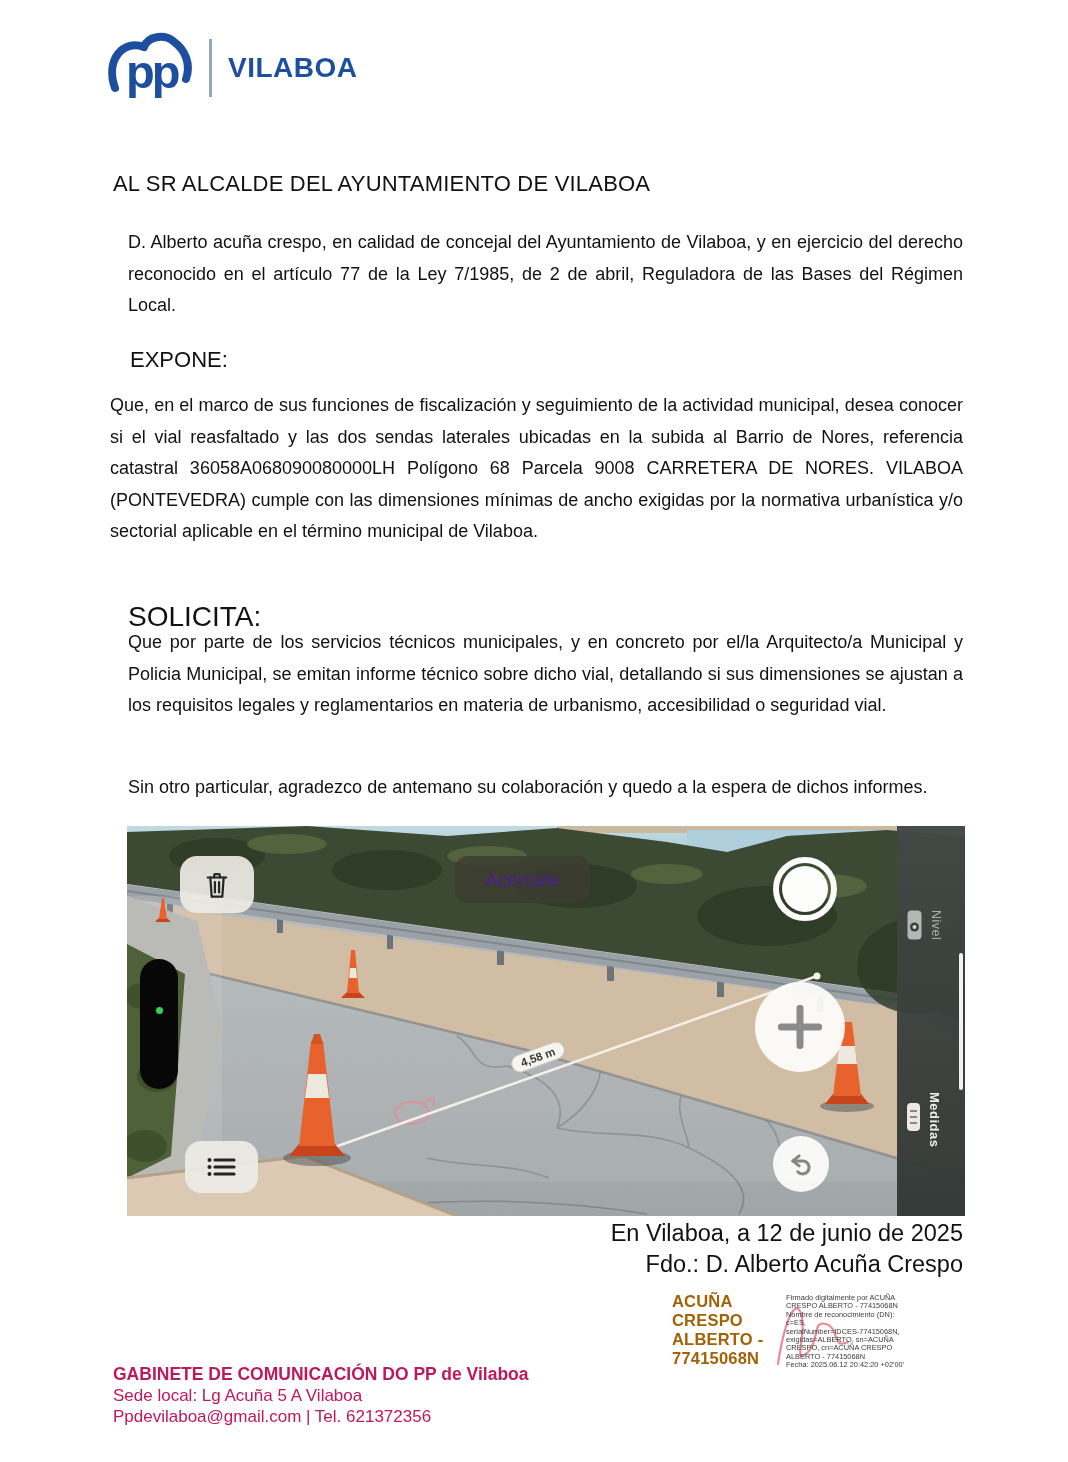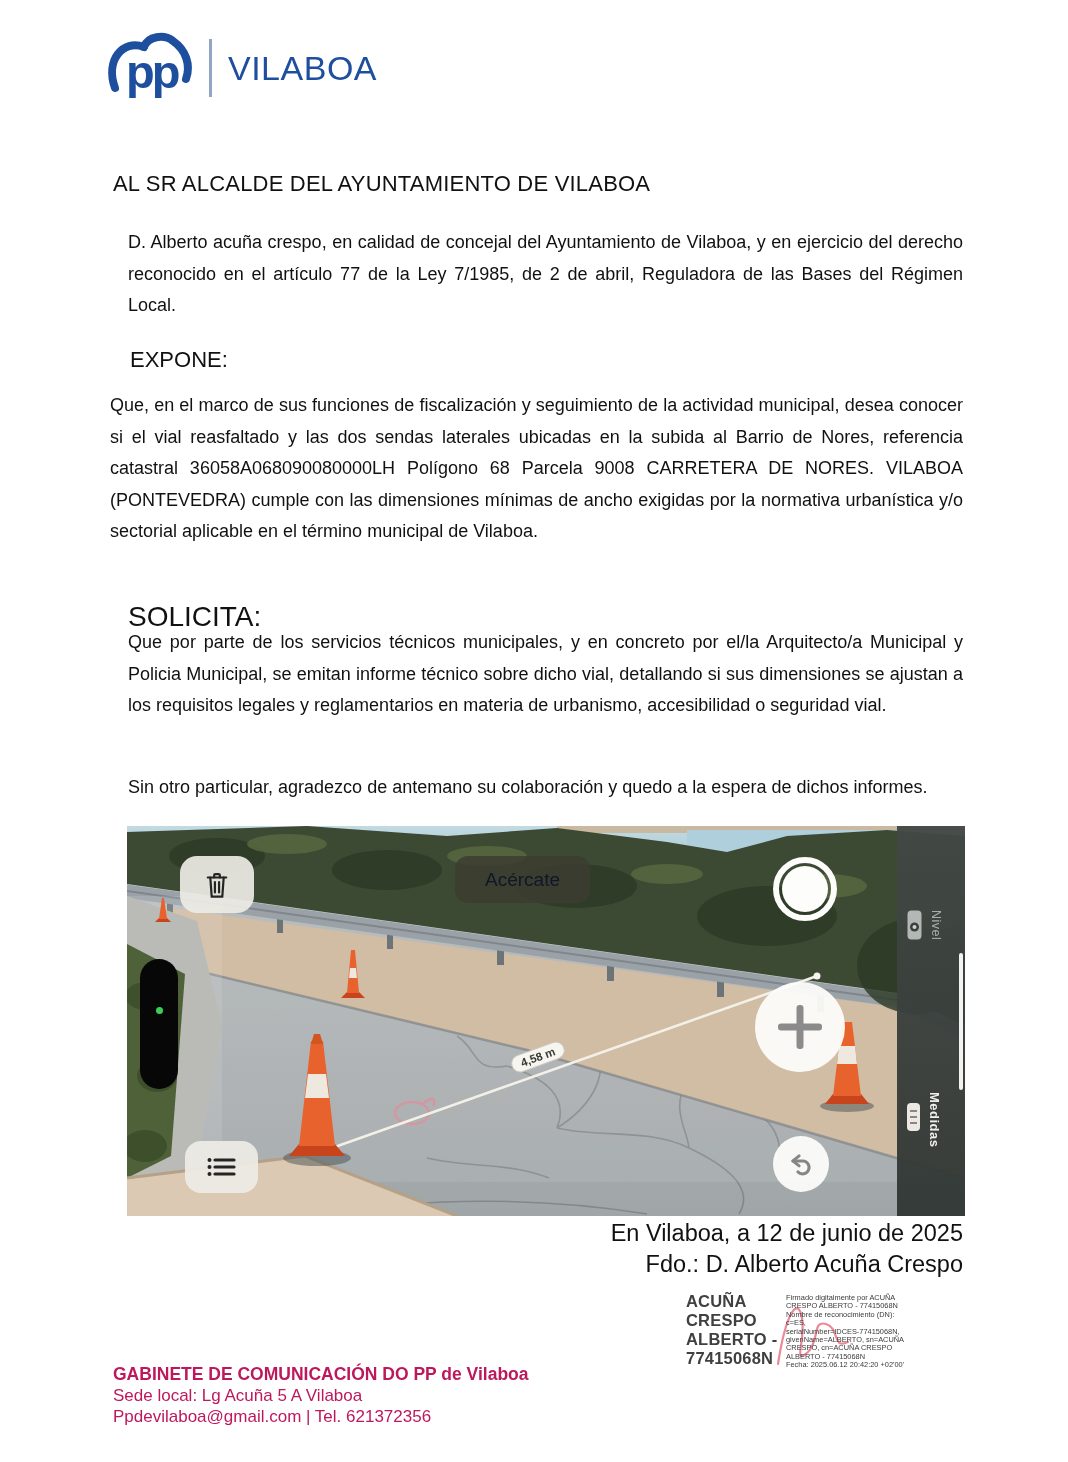--- a/index.html
+++ b/index.html
@@ -7,36 +7,36 @@
     position:relative;width:1068px;height:1462px;background:#ffffff;
     font-family:"Liberation Sans","DejaVu Sans",sans-serif;color:#111;
     overflow:hidden;margin:0 auto;
   }
   
   .logo{position:absolute;left:103px;top:30px;display:flex;align-items:center;height:76px;}
   .pp-mark{position:relative;width:94px;height:74px;text-align:center;}
   .pp-mark svg{position:absolute;left:0;top:0;}
   .pp-letters{position:absolute;left:23px;top:13px;font-size:47px;font-weight:bold;color:#1d4f9e;letter-spacing:-3px;}
   .logo-divider{width:3px;height:58px;background:#93a5c4;margin:0 16px 0 12px;}
-  .logo-brand{font-size:34px;font-weight:normal;color:#1d4f9e;letter-spacing:.5px;}
+  .logo-brand{font-size:28px;font-weight:bold;color:#1d4f9e;letter-spacing:.5px;}
   
   .doc-heading{position:absolute;left:113px;top:171px;width:850px;font-size:22px;letter-spacing:.2px;}
   .para{position:absolute;text-align:justify;font-size:18px;line-height:31.5px;}
   .p-intro{left:128px;top:227px;width:835px;}
   .h-expone{position:absolute;left:130px;top:347px;font-size:22px;text-align:center;}
   .p-expone{left:110px;top:390px;width:853px;}
   .h-solicita{position:absolute;left:128px;top:601px;font-size:28px;}
   .p-solicita{left:128px;top:627px;width:835px;}
   .p-closing{left:128px;top:772px;width:835px;}
   
   .photo{position:absolute;left:127px;top:826px;width:838px;height:390px;overflow:hidden;background:#9aa0a3;}
   .photo svg.scene{position:absolute;left:0;top:0;}
   .ui{position:absolute;}
   .btn-trash{left:53px;top:30px;width:74px;height:57px;border-radius:17px;background:rgba(238,236,230,.92);display:flex;align-items:center;justify-content:center;}
-  .hint-pill{left:328px;top:30px;width:135px;height:47px;border-radius:13px;background:rgba(60,60,48,.82);color:#0f172a;font-size:19px;display:flex;align-items:center;justify-content:center;}
+  .hint-pill{left:328px;top:30px;width:135px;height:47px;border-radius:13px;background:rgba(60,60,48,.82);color:#4c1d95;font-size:19px;display:flex;align-items:center;justify-content:center;}
   .shutter{left:646px;top:31px;width:64px;height:64px;border-radius:50%;border:6px solid #fcfcfa;box-sizing:border-box;}
   .shutter .inner{position:absolute;inset:3px;border-radius:50%;background:#fdfdfb;}
   .island{left:13px;top:133px;width:38px;height:130px;border-radius:19px;background:#070707;}
   .island .cam-dot{position:absolute;left:16px;top:48px;width:7px;height:7px;border-radius:50%;background:#3ad058;}
   .btn-plus{left:628px;top:156px;width:90px;height:90px;border-radius:50%;background:rgba(252,252,250,.95);}
   .btn-plus::before,.btn-plus::after{content:"";position:absolute;left:50%;top:50%;background:#8b8b8b;border-radius:3px;transform:translate(-50%,-50%);}
   .btn-plus::before{width:44px;height:7px;}
   .btn-plus::after{width:7px;height:44px;}
   .btn-undo{left:646px;top:310px;width:56px;height:56px;border-radius:50%;background:rgba(252,252,250,.95);display:flex;align-items:center;justify-content:center;}
   .btn-list{left:58px;top:315px;width:73px;height:52px;border-radius:16px;background:rgba(238,236,230,.92);display:flex;align-items:center;justify-content:center;}
@@ -48,21 +48,21 @@
   .sidebar{right:0;top:0;width:68px;height:390px;background:linear-gradient(180deg,rgba(66,72,69,.96),rgba(49,55,52,.96));}
   .mode-nivel-icon{position:absolute;left:10px;top:84px;}
   .lbl-nivel{position:absolute;left:32px;top:84px;writing-mode:vertical-rl;color:#a9aeac;font-size:12.5px;letter-spacing:.5px;}
   .mode-slider{position:absolute;right:2px;top:127px;width:4px;height:137px;border-radius:2px;background:#f2f3f1;}
   .measure-mode-pill{position:absolute;left:10px;top:277px;width:13px;height:28px;border-radius:4px;background:#ece9e4;}
   .measure-mode-pill i{position:absolute;left:3px;right:3px;height:1.5px;background:#8a877f;}
   .lbl-medidas{position:absolute;left:30px;top:266px;writing-mode:vertical-rl;color:#f0efec;font-size:13px;font-weight:bold;letter-spacing:.5px;}
   
   .signoff{position:absolute;left:500px;top:1218px;width:463px;text-align:right;font-size:23.5px;line-height:31px;}
   .sig-row{position:absolute;left:672px;top:1290px;width:300px;height:86px;}
-  .sig-name{position:absolute;left:14px;top:2px;width:118px;font-size:16.5px;line-height:19px;color:#404040;font-weight:bold;letter-spacing:.2px;}
+  .sig-name{position:absolute;left:0;top:2px;width:118px;font-size:16.5px;line-height:19px;color:#a16207;font-weight:bold;letter-spacing:.2px;}
   .sig-squiggle{position:absolute;left:96px;top:0;}
   .sig-details{position:absolute;left:114px;top:4px;width:180px;font-size:7.4px;line-height:8.4px;color:#3a3a3a;}
   .footer{position:absolute;left:113px;top:1364px;width:600px;color:#be185d;font-size:17px;line-height:21px;}
   .footer .f-bold{font-weight:bold;font-size:17.5px;}
 </style>
 </head>
 <body>
 
 <div class="page">
 
@@ -285,21 +285,21 @@
     </div>
     <svg class="sig-squiggle" width="90" height="84" viewBox="0 0 90 84">
       <path d="M10,74 C18,22 30,6 34,28 C38,50 24,76 40,62 C52,50 44,30 58,34 C72,38 64,60 80,52" fill="none" stroke="#e46176" stroke-width="2.2" opacity="0.75" stroke-linecap="round"></path>
     </svg>
     <div class="sig-details">
       <div>Firmado digitalmente por ACUÑA</div>
       <div>CRESPO ALBERTO - 77415068N</div>
       <div>Nombre de reconocimiento (DN):</div>
       <div>c=ES,</div>
       <div>serialNumber=IDCES-77415068N,</div>
-      <div>givenName=ALBERTO, sn=ACUÑA</div>
+      <div>exigidas=ALBERTO, sn=ACUÑA</div>
       <div>CRESPO, cn=ACUÑA CRESPO</div>
       <div>ALBERTO - 77415068N</div>
       <div>Fecha: 2025.06.12 20:42:20 +02'00'</div>
     </div>
   </div>
 
   <div class="footer">
     <div class="f-bold">GABINETE DE COMUNICACIÓN DO PP de Vilaboa</div>
     <div>Sede local: Lg Acuña 5 A  Vilaboa</div>
     <div>Ppdevilaboa@gmail.com | Tel. 621372356</div>

